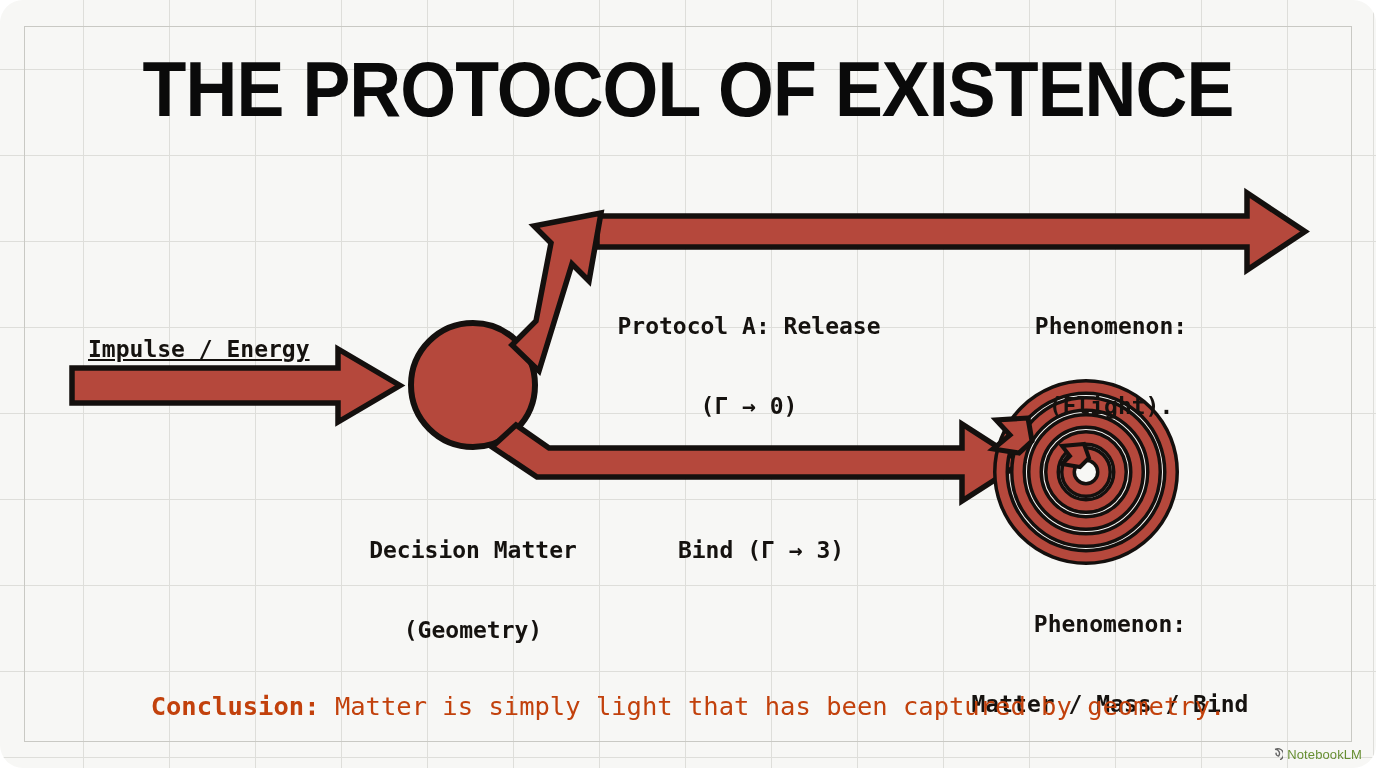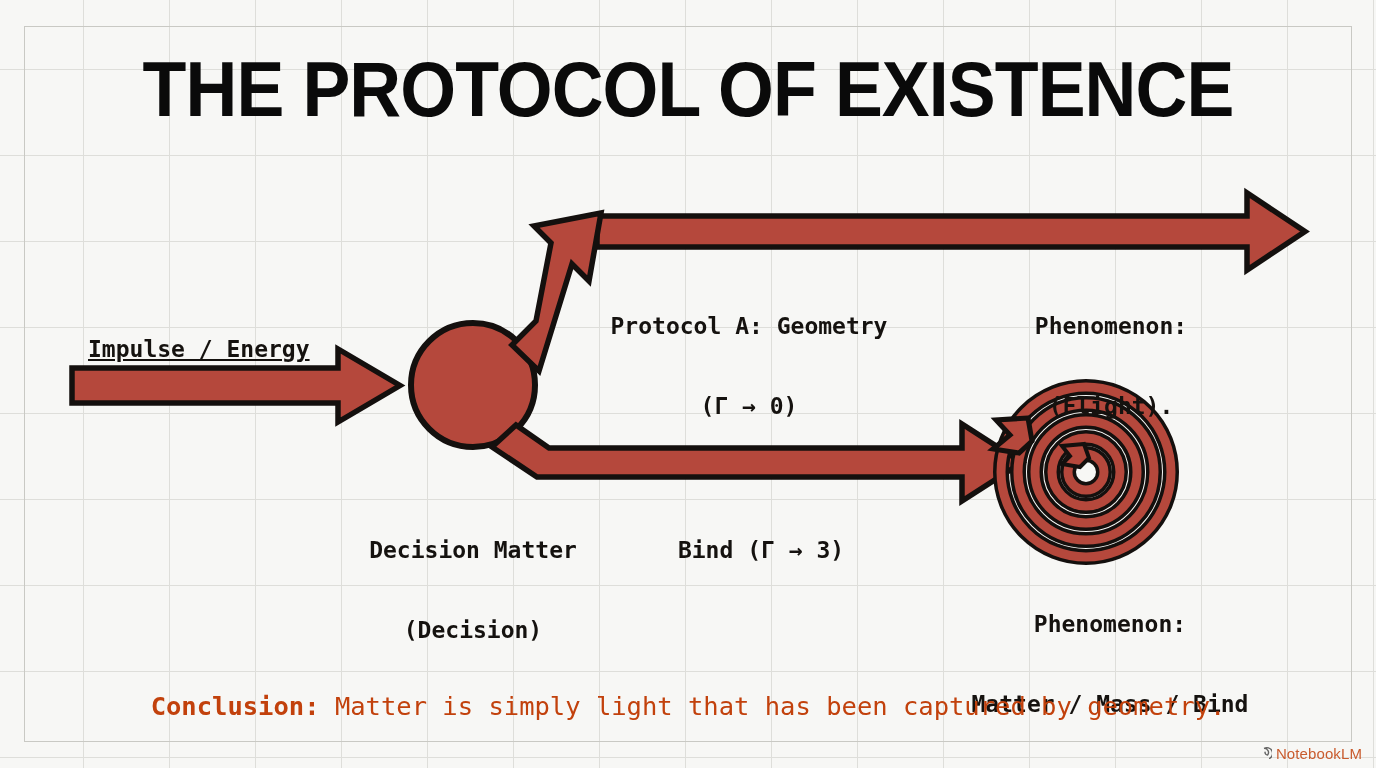--- a/index.html
+++ b/index.html
@@ -7,20 +7,21 @@
     padding: 0;
     background: #ffffff;
   }
   #page {
     position: relative;
     width: 1376px;
     height: 768px;
     background: #f7f7f5;
     overflow: hidden;
     font-family: "DejaVu Sans Mono", monospace;
+    border-radius: 23px;
   }
   
   #grid-layer {
     position: absolute;
     left: 0; top: 0;
     width: 1376px; height: 768px;
     background-image:
       linear-gradient(to right, #dededa 1px, transparent 1px),
       linear-gradient(to bottom, #dededa 1px, transparent 1px);
     background-size: 86px 86px;
@@ -105,22 +106,22 @@
   }
   
   #watermark {
     position: absolute;
     right: 14px;
     bottom: 6px;
     display: flex;
     align-items: center;
     gap: 4px;
     font-family: "Liberation Sans", sans-serif;
-    font-size: 15px;
-    color: #c2410c;
+    font-size: 13px;
+    color: #4d7c0f;
     opacity: 0.85;
   }
   #watermark .wm-label { letter-spacing: 0.1px; }
 </style>
 </head>
 <body>
 
 <div id="page">
 
   <div id="grid-layer"></div>
@@ -171,32 +172,32 @@
 
       <path d="M 1084,444 L 1062,446 L 1070,456 L 1062,464 L 1080,467 L 1089,458 Z" fill="#b5483c" stroke="#14100e" stroke-width="4" stroke-linejoin="miter"></path>
     </g>
   </svg>
 
   <div id="title">THE PROTOCOL OF EXISTENCE</div>
 
   <div class="txt label" id="lbl-impulse">Impulse / Energy</div>
 
   <div class="txt label" id="lbl-protoA">
-    <div>Protocol A: Geometry</div>
+    <div>Protocol A: Release</div>
     <div>(Γ → 0)</div>
   </div>
 
   <div class="txt label" id="lbl-phenom-top">
     <div>Phenomenon:</div>
     <div>(Flight).</div>
   </div>
 
   <div class="txt label" id="lbl-decision">
     <div>Decision Matter</div>
-    <div>(Decision)</div>
+    <div>(Geometry)</div>
   </div>
 
   <div class="txt label" id="lbl-protoB">
     <div>Bind (Γ → 3)</div>
   </div>
 
   <div class="txt label" id="lbl-phenom-bottom">
     <div>Phenomenon:</div>
     <div>Matter / Mass / Bind</div>
     

